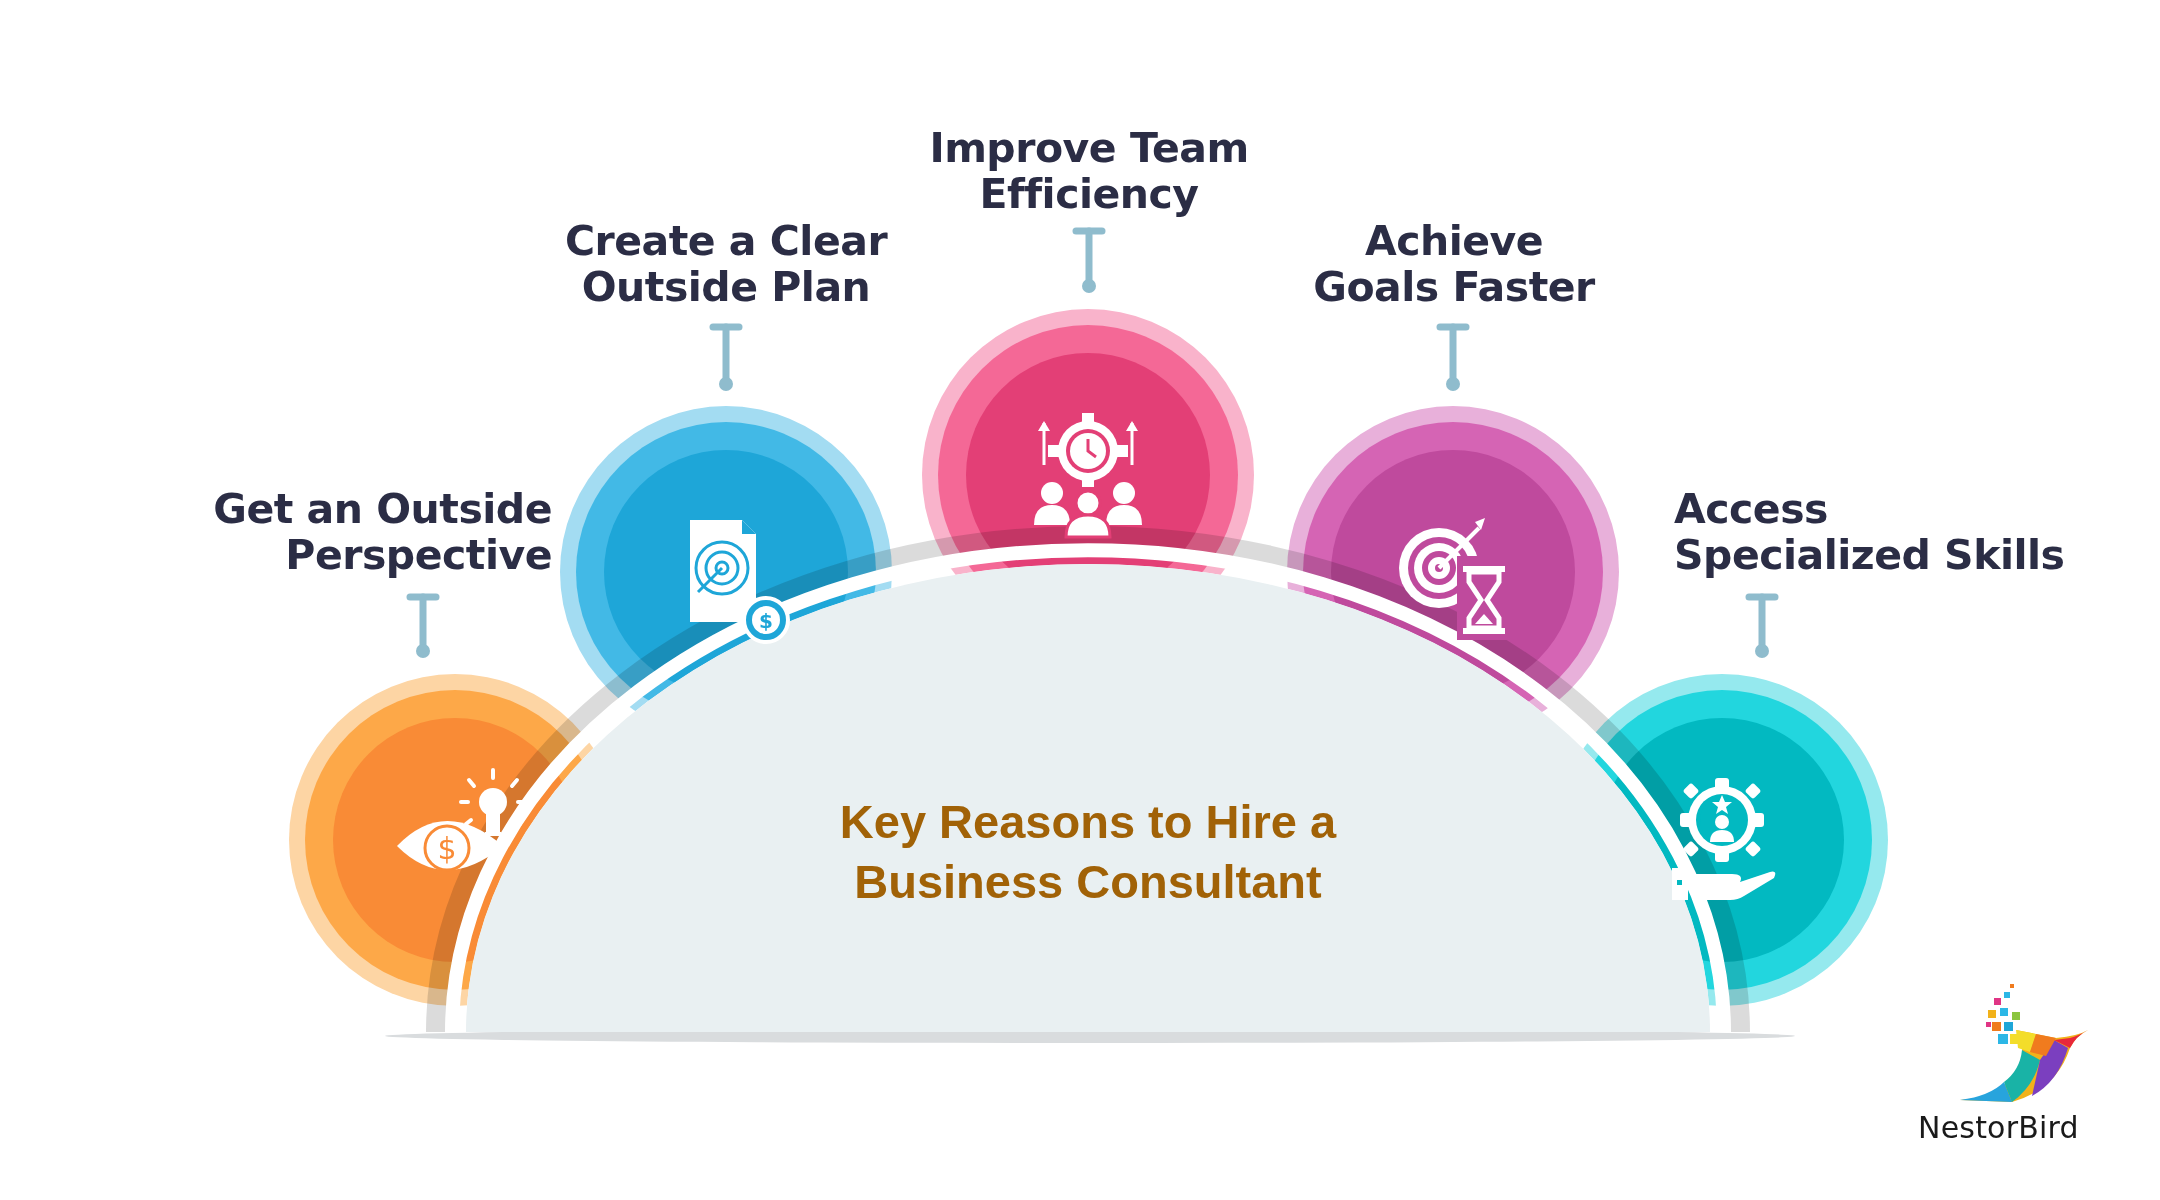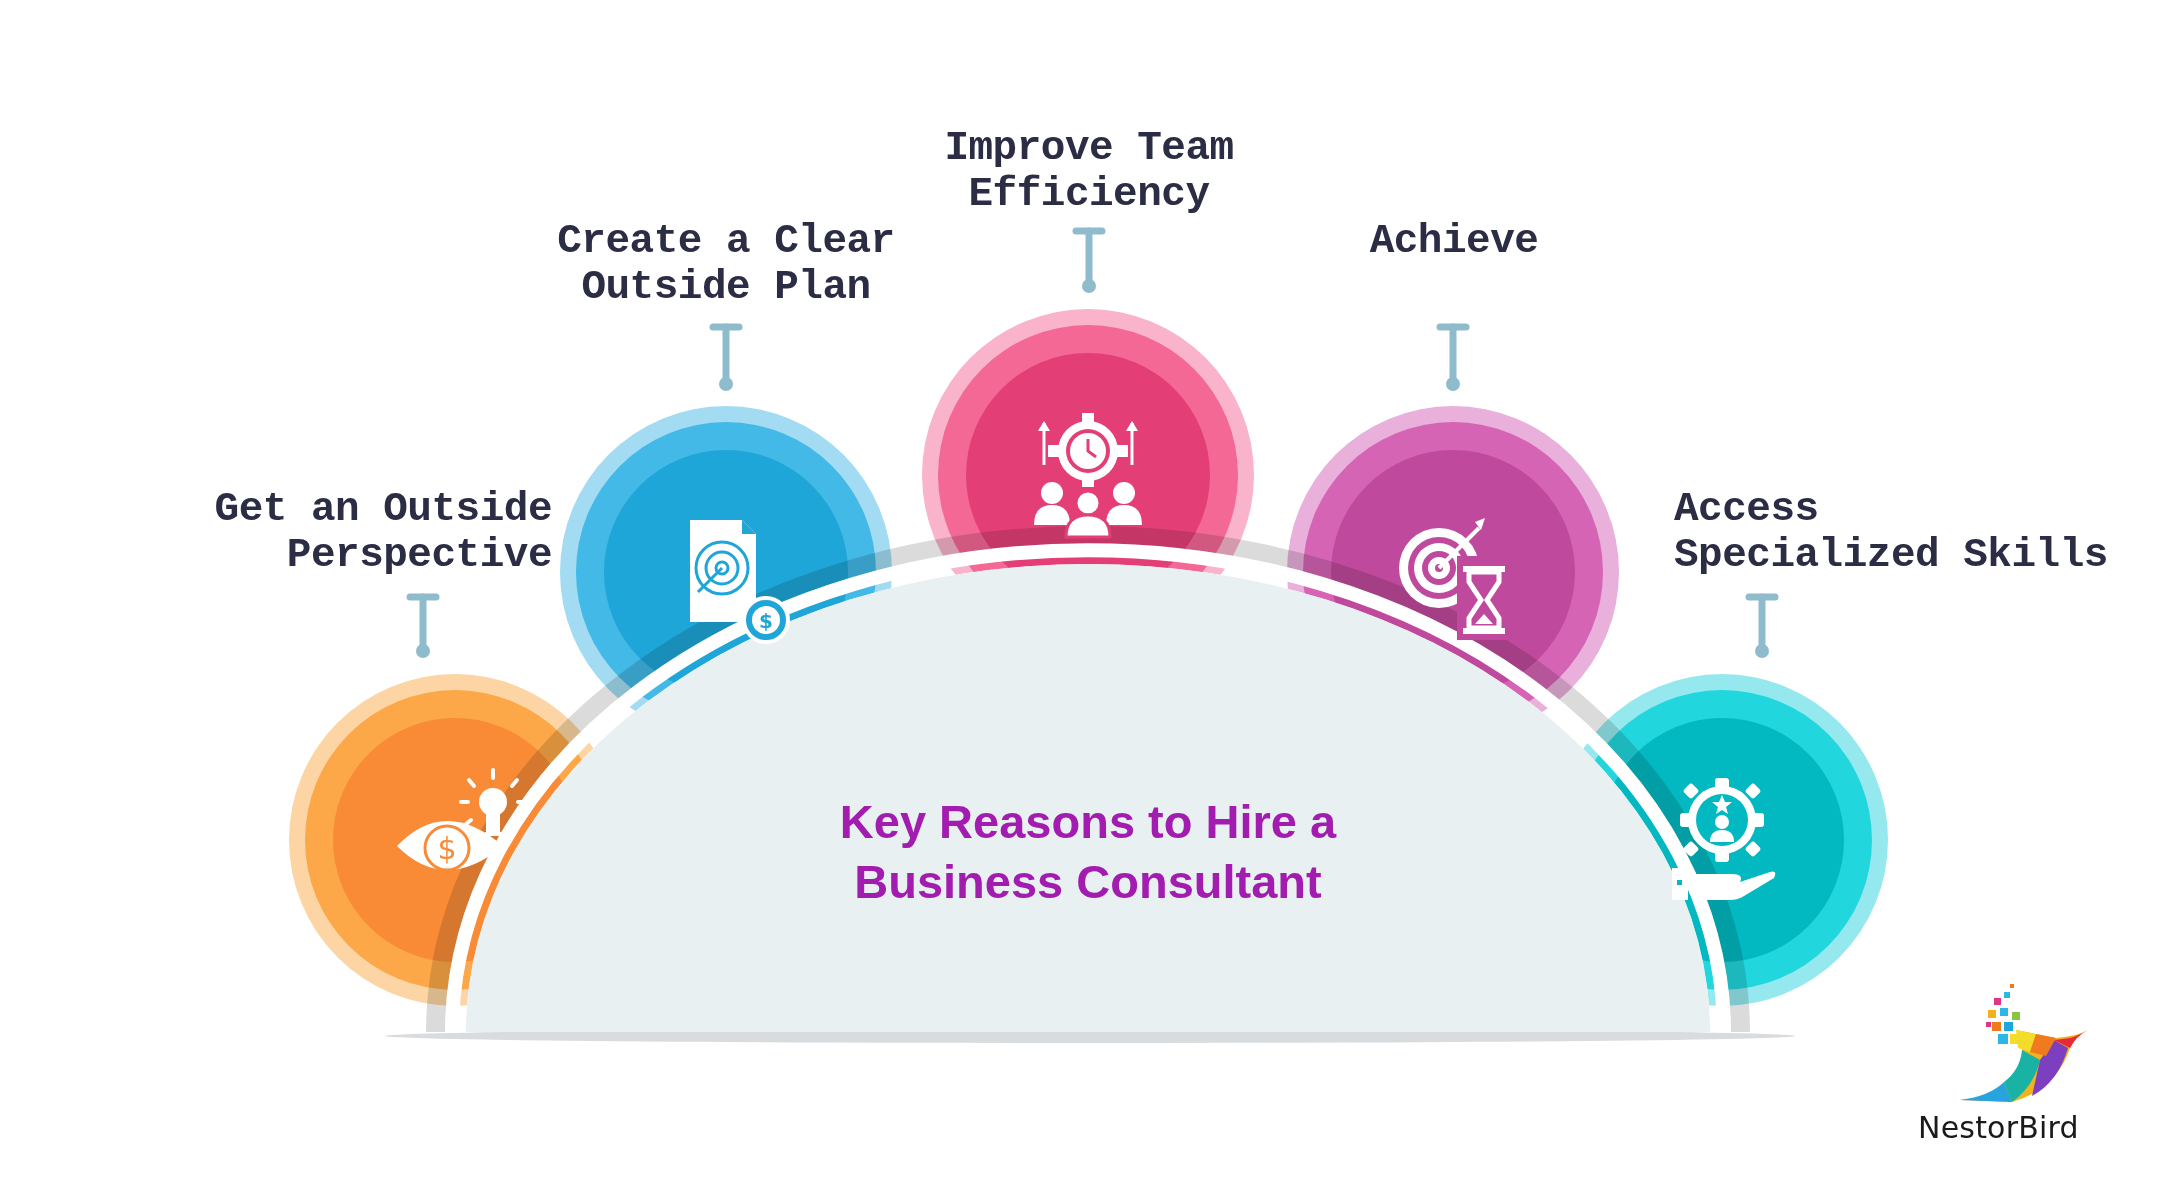--- a/index.html
+++ b/index.html
@@ -2,26 +2,26 @@
 <html><head>
 <meta charset="utf-8">
 <style>
   html, body { margin: 0; padding: 0; }
   body { width: 2160px; height: 1200px; background: #ffffff; position: relative; overflow: hidden;
          font-family: "DejaVu Sans", sans-serif; }
   .stage { position: absolute; left: 0; top: 0; width: 2160px; height: 1200px; }
   svg.bg { position: absolute; left: 0; top: 0; }
   .label { position: absolute; color: #2b2d45; font-weight: bold; font-size: 41px; line-height: 46px;
            font-family: "DejaVu Sans", sans-serif; letter-spacing: -0.5px; white-space: nowrap; }
-  .label span { display: block; font-family: Liberation Mono, monospace; }
+  .label span { display: block; }
   .label.center { text-align: center; transform: translateX(-50%); }
   .label.right { text-align: right; transform: translateX(-100%); }
   .label.left { text-align: left; margin-left: 7px; }
   .title { position: absolute; left: 1088px; top: 792px; transform: translateX(-50%); text-align: center;
-           color: #a21caf; font-weight: bold; font-size: 47px; line-height: 60px; white-space: nowrap;
+           color: #a16207; font-weight: bold; font-size: 47px; line-height: 60px; white-space: nowrap;
            font-family: "Liberation Sans", sans-serif; }
   .title span { display: block; }
   .brand { position: absolute; left: 1918px; top: 1110px; font-size: 30px; color: #1a1a1a;
            font-family: "DejaVu Sans", sans-serif; letter-spacing: 0.2px; }
 </style>
 </head>
 <body>
 
 <div class="stage">
 
@@ -225,20 +225,21 @@
     <span>Outside Plan</span>
   </div>
 
   <div class="label center" style="left:1089px; top:125px;">
     <span>Improve Team</span>
     <span>Efficiency</span>
   </div>
 
   <div class="label center" style="left:1454px; top:218px;">
     <span>Achieve</span>
+    <span>Goals Faster</span>
   </div>
 
   <div class="label left" style="left:1667px; top:486px;">
     <span>Access</span>
     <span>Specialized Skills</span>
   </div>
 
   <div class="title">
     <span>Key Reasons to Hire a</span>
     <span>Business Consultant</span>

